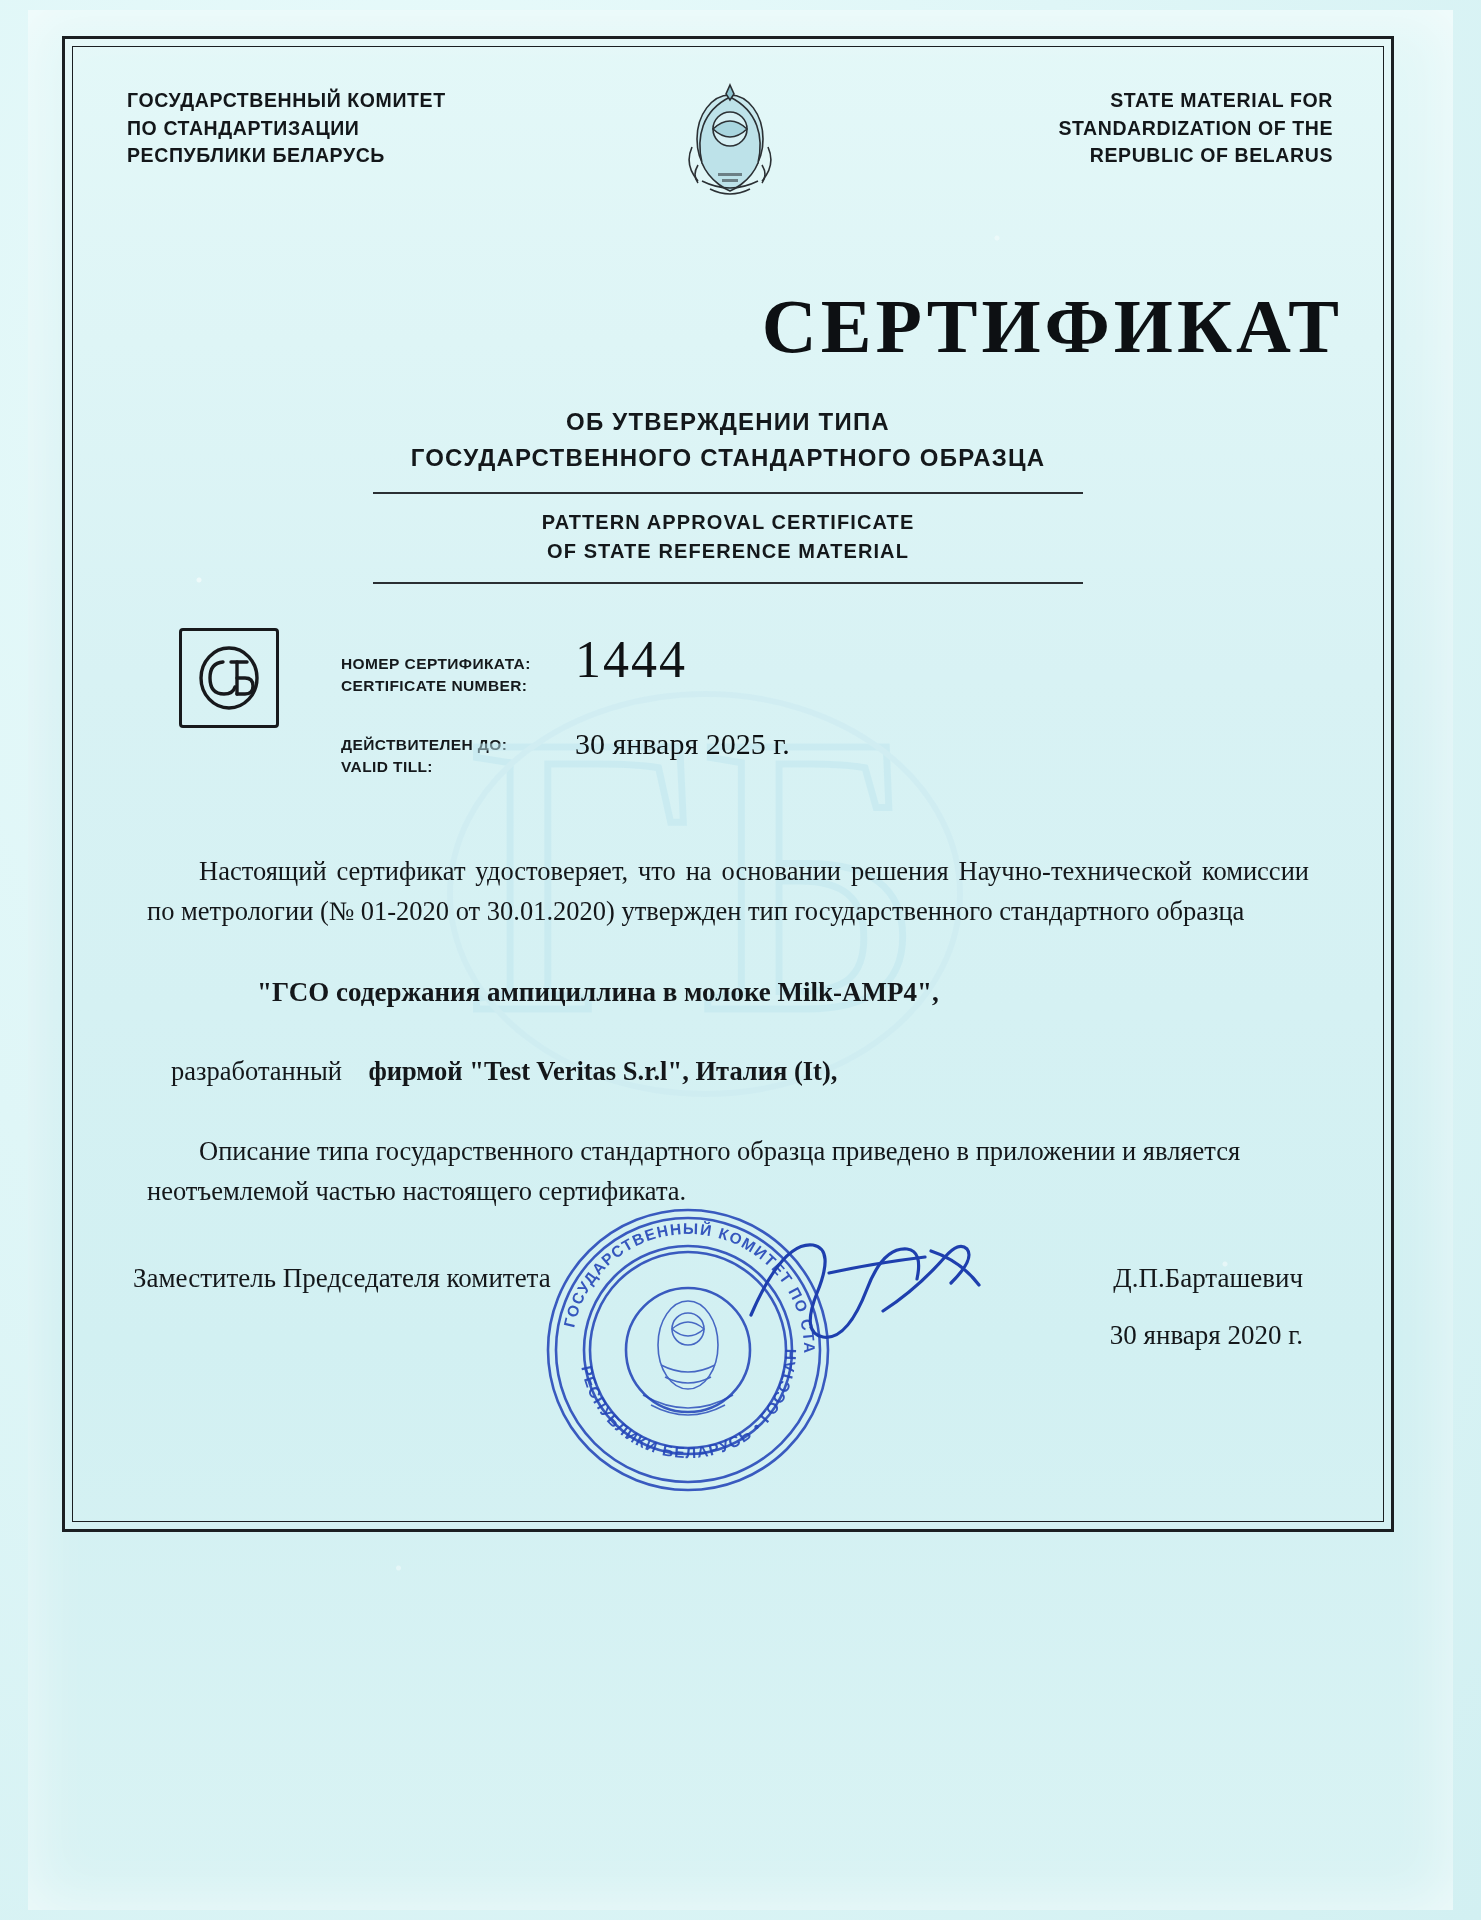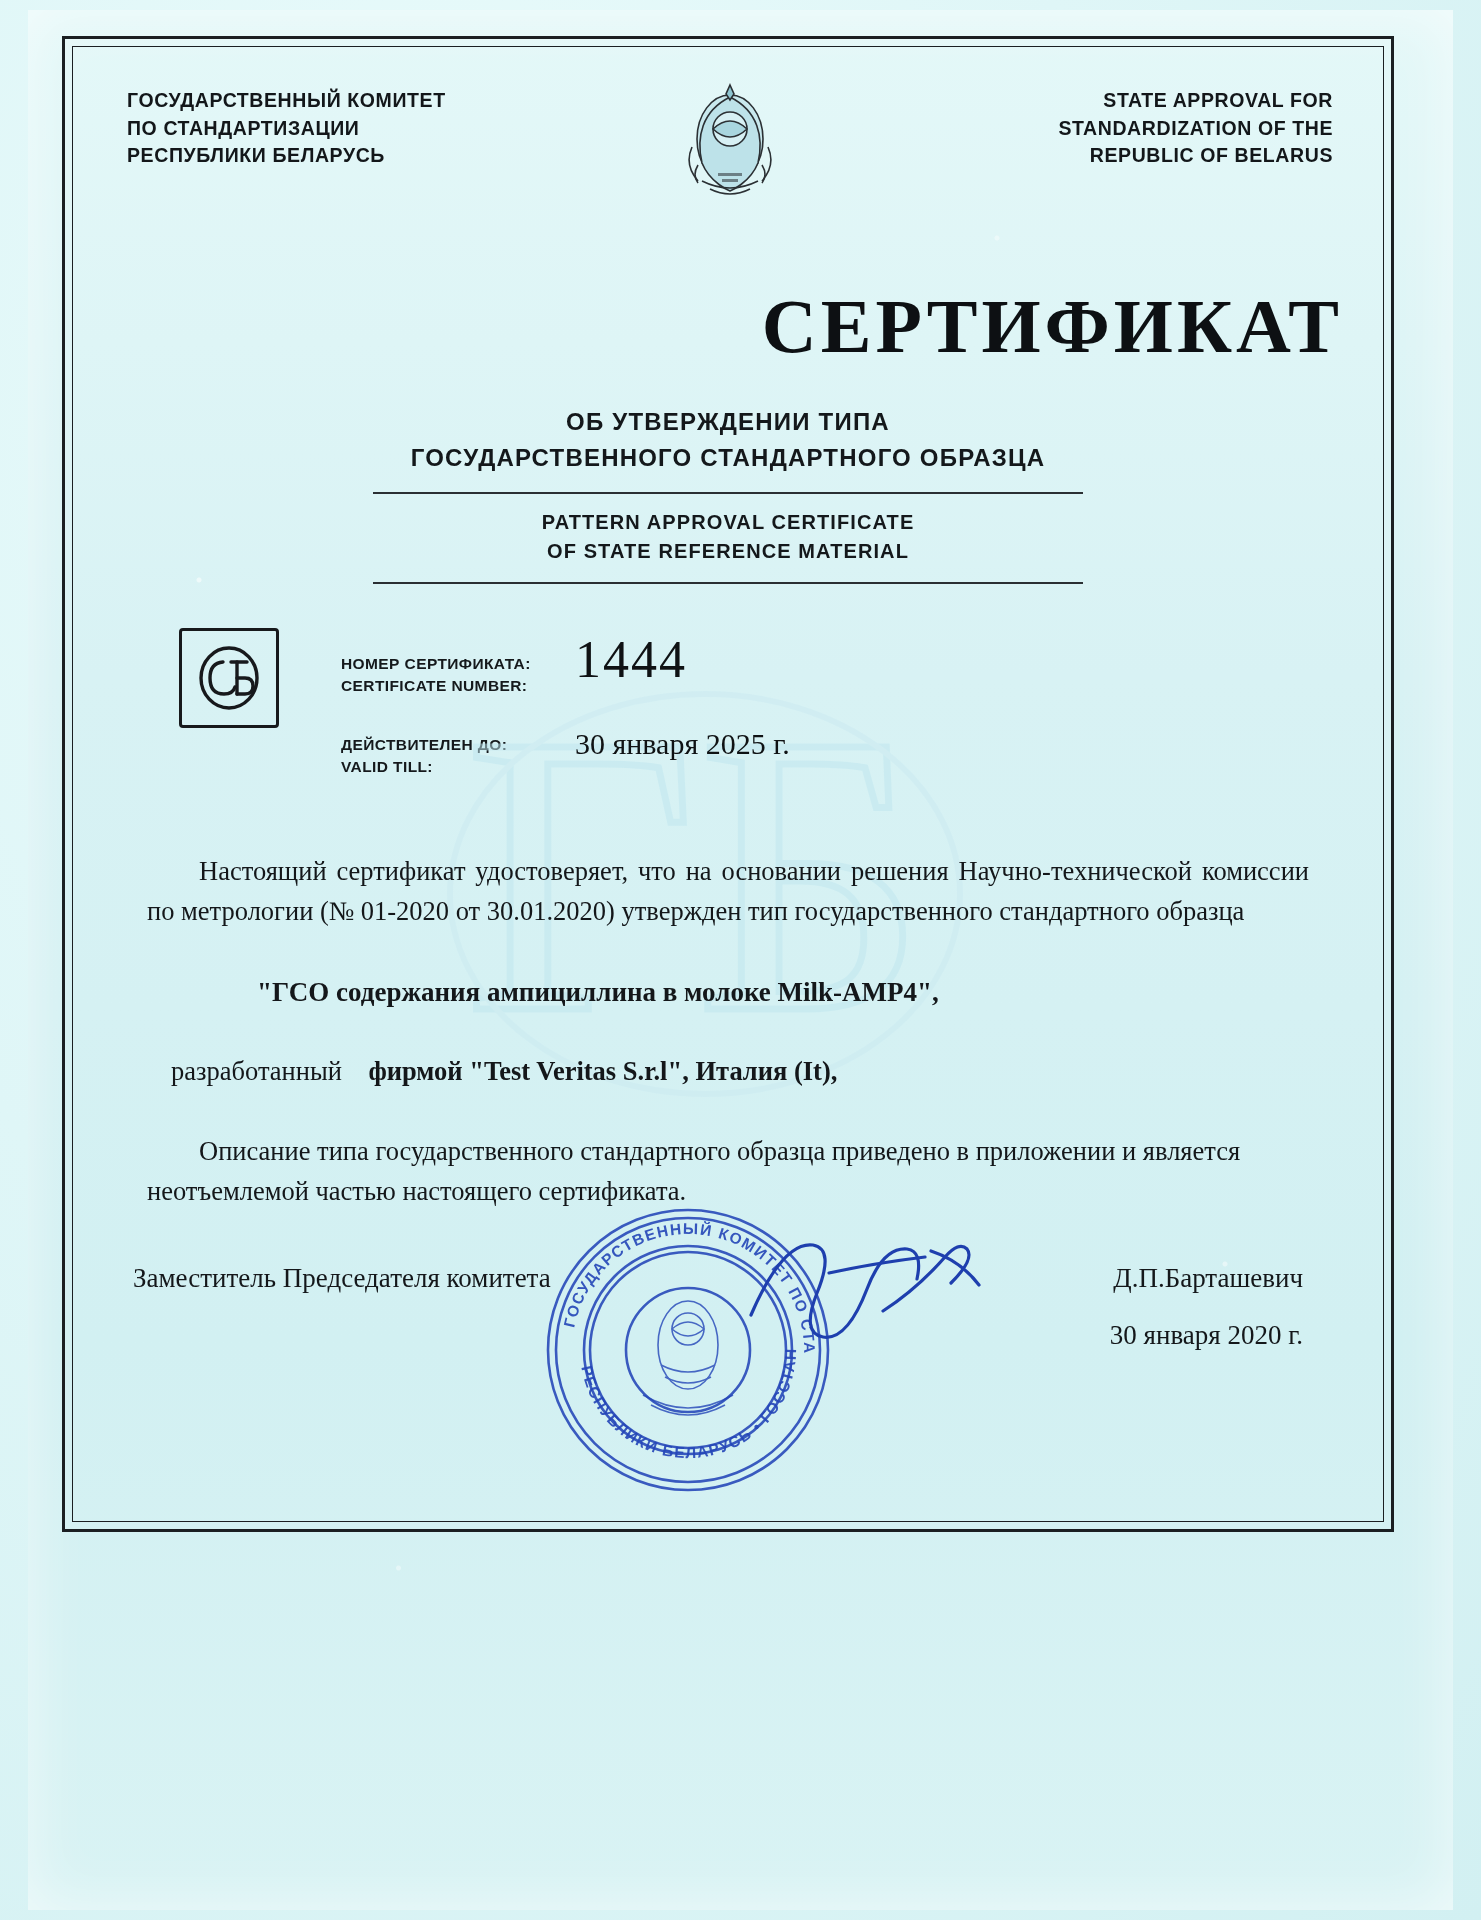--- a/index.html
+++ b/index.html
@@ -296,21 +296,21 @@
               <path d="M26 88 q-6 10 0 18 M90 88 q6 10 0 18"></path>
             </g>
             <g fill="#2b3034" opacity=".55">
               <rect x="46" y="96" width="24" height="3"></rect>
               <rect x="50" y="102" width="16" height="3"></rect>
             </g>
           </svg>
         </div>
 
         <div class="org-block org-en">
-          <div>STATE APPROVAL FOR</div>
+          <div>STATE MATERIAL FOR</div>
           <div>STANDARDIZATION OF THE</div>
           <div>REPUBLIC OF BELARUS</div>
         </div>
       </div>
 
       <div class="title-main">СЕРТИФИКАТ</div>
 
       <div class="sub-ru">
         <div>ОБ УТВЕРЖДЕНИИ ТИПА</div>
         <div>ГОСУДАРСТВЕННОГО СТАНДАРТНОГО ОБРАЗЦА</div>

